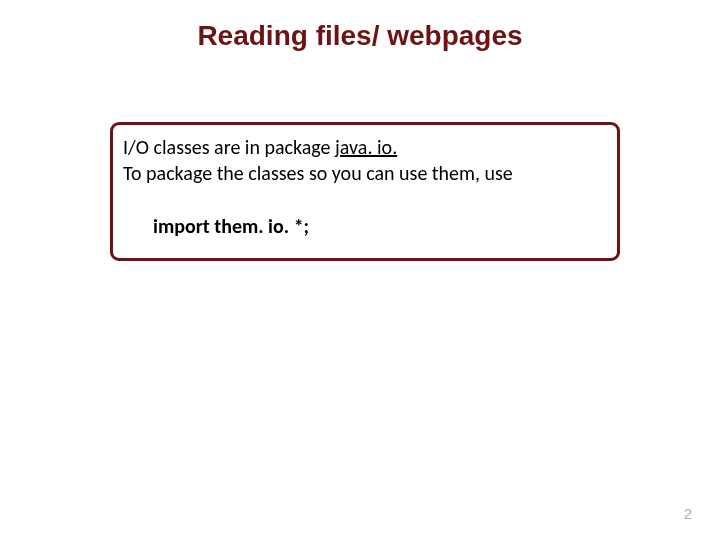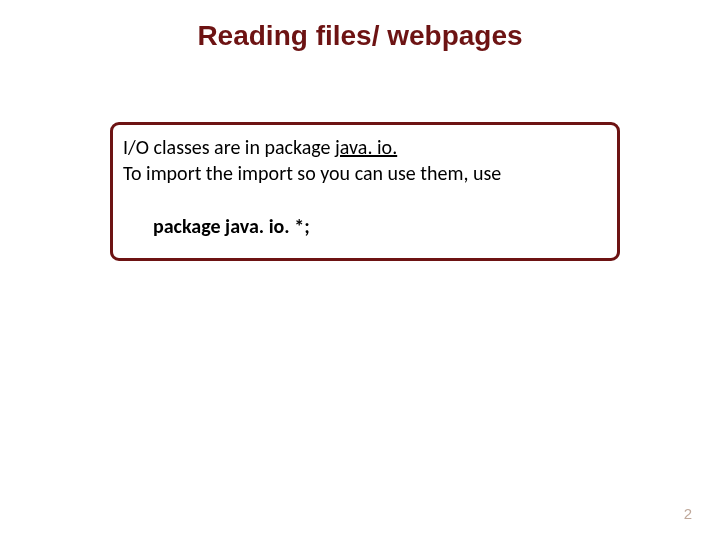--- a/index.html
+++ b/index.html
@@ -52,18 +52,18 @@
 </head>
 <body>
 
 <div class="slide">
   <h1 class="title">Reading files/ webpages</h1>
 
   <div class="box">
     <div class="line1">
       <span>I/O classes are in package </span><span class="pkg">java. io.</span>
     </div>
-    <div class="line2">To import the import so you can use them, use</div>
-    <div class="code">package java. io. *;</div>
+    <div class="line2">To package the classes so you can use them, use</div>
+    <div class="code">import them. io. *;</div>
   </div>
 
   <div class="pagenum">2</div>
 </div>
 
 </body></html>

